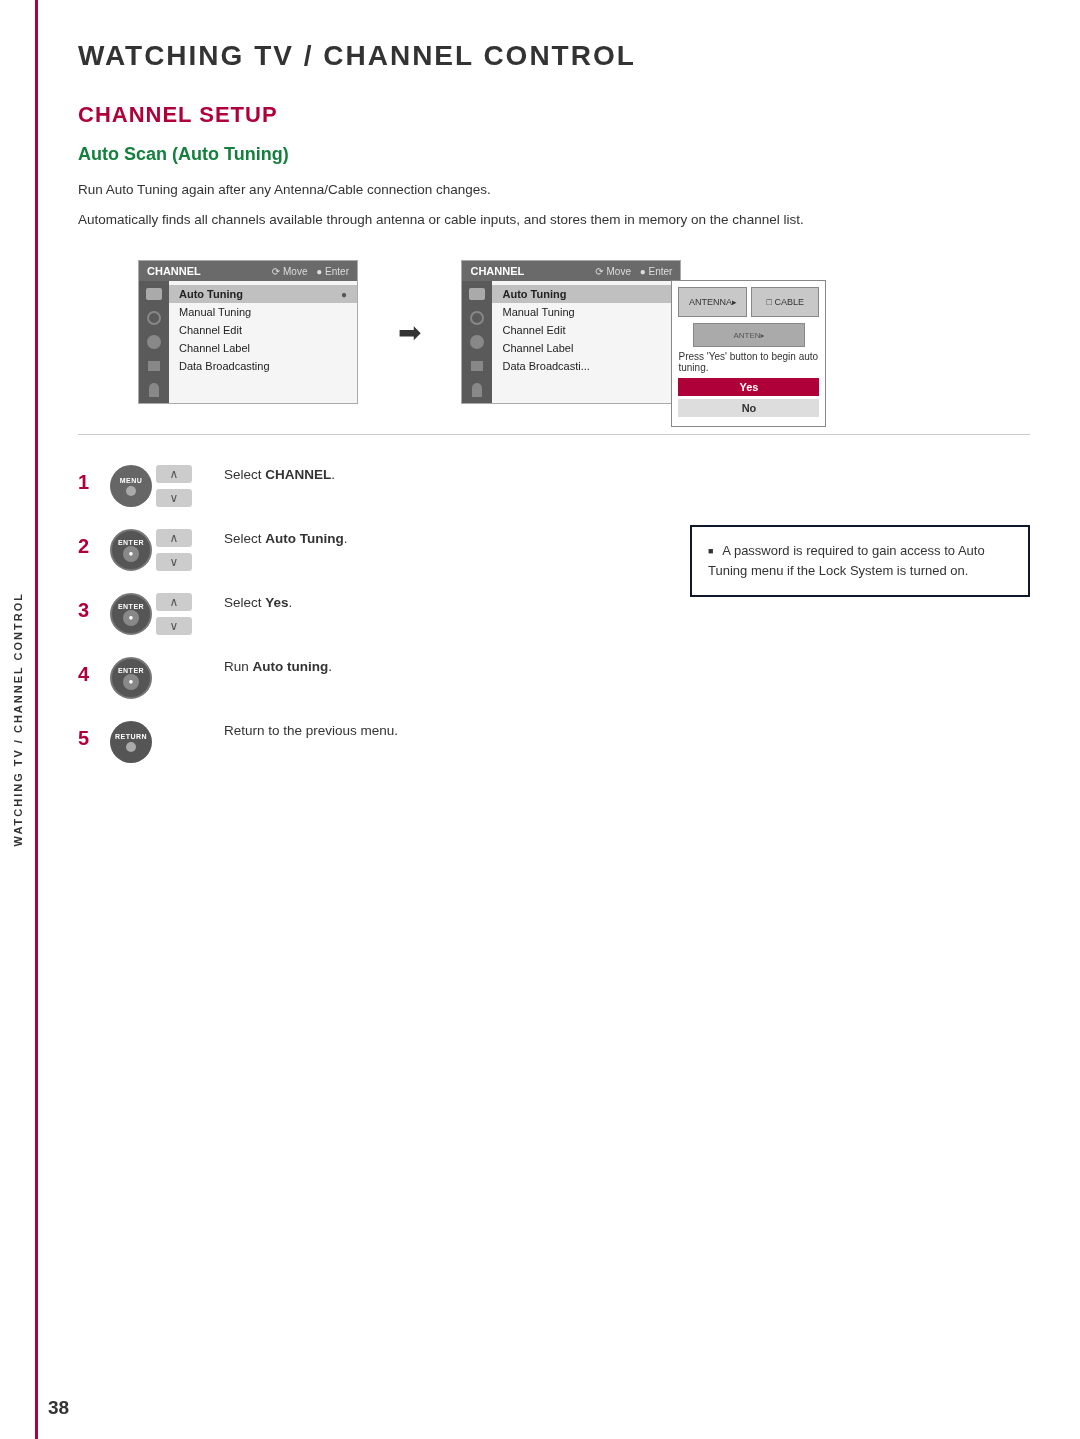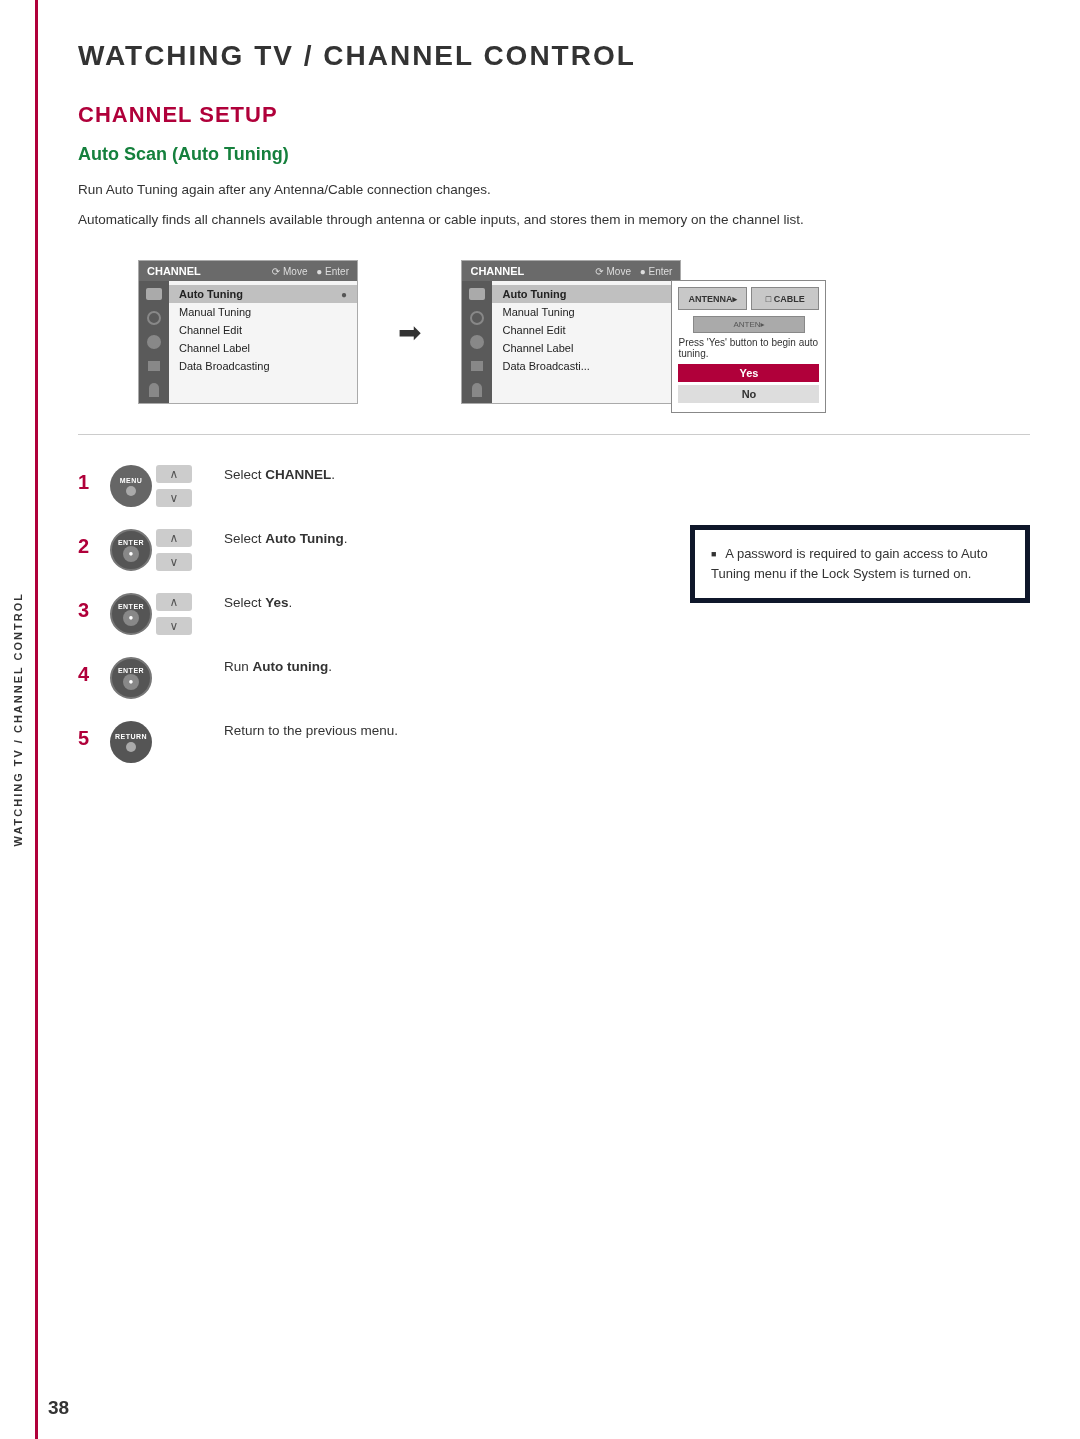--- a/index.html
+++ b/index.html
@@ -196,33 +196,33 @@
       font-size: 10.5px;
     }
     .tv-popup-inputs {
       display: flex;
       gap: 4px;
       margin-bottom: 6px;
     }
     .tv-popup-input {
       background: #c8c8c8;
       border: 1px solid #888;
-      height: 23px;
+      height: 30px;
       flex: 1;
       display: flex;
       align-items: center;
       justify-content: center;
       font-size: 9px;
-      font-weight: bold;
+      font-weight: normal;
     }
     .tv-popup-input.antenna { color: #333; }
     .tv-popup-input.cable { color: #333; }
     .tv-popup-bar {
       background: #aaa;
-      height: 17px;
+      height: 24px;
       width: 80%;
       margin: 4px auto;
       border: 1px solid #888;
     }
     .tv-popup-text {
       font-size: 10px;
       color: #333;
       margin-bottom: 5px;
     }
     .tv-popup-btn {
@@ -329,21 +329,21 @@
       color: #333;
       margin-top: 0;
       line-height: 1.5;
     }
     .step-text strong {
       font-weight: bold;
     }
 
     
     .note-box {
-      border: 5px solid #0f172a;
+      border: 2px solid #0f172a;
       padding: 14px 16px;
       font-size: 13px;
       color: #333;
       max-width: 340px;
       line-height: 1.55;
       margin-top: 0;
       margin-left: auto;
       margin-right: 0;
       position: relative;
     }

